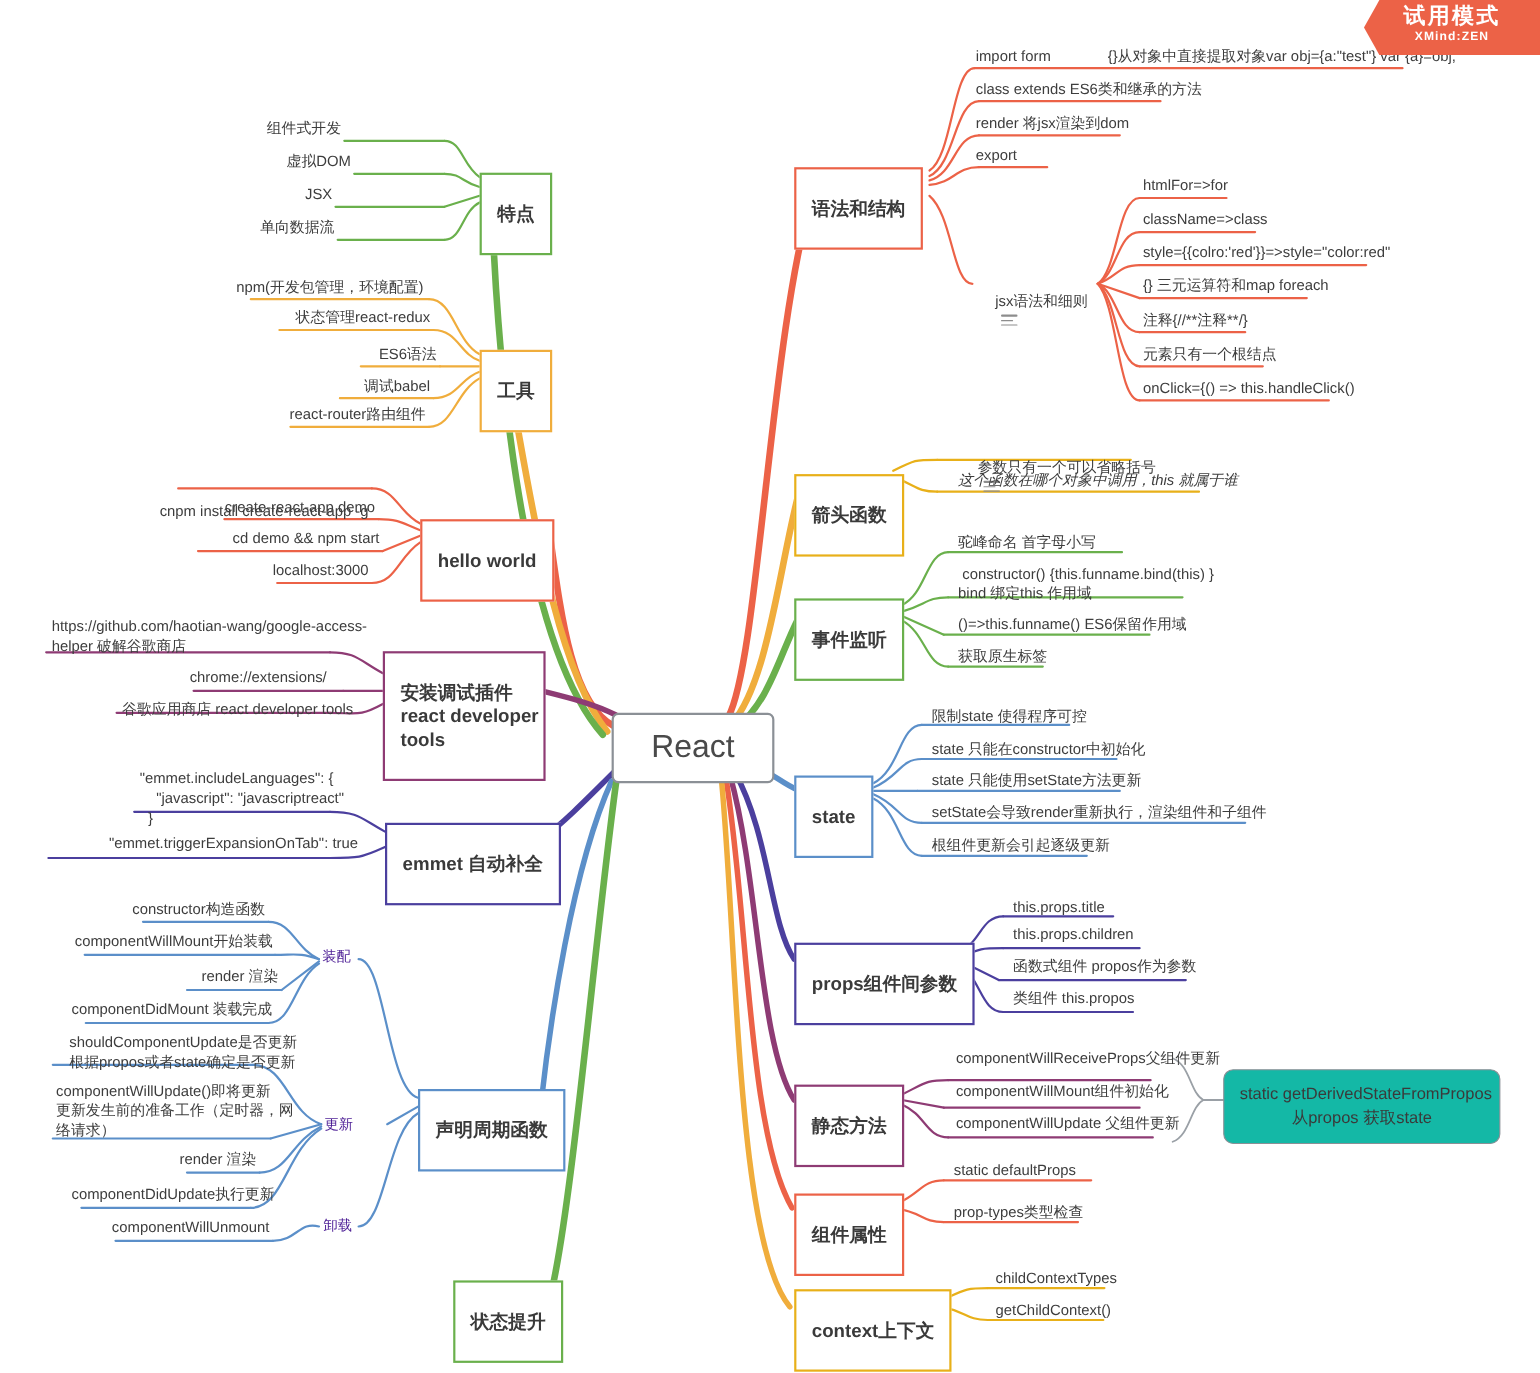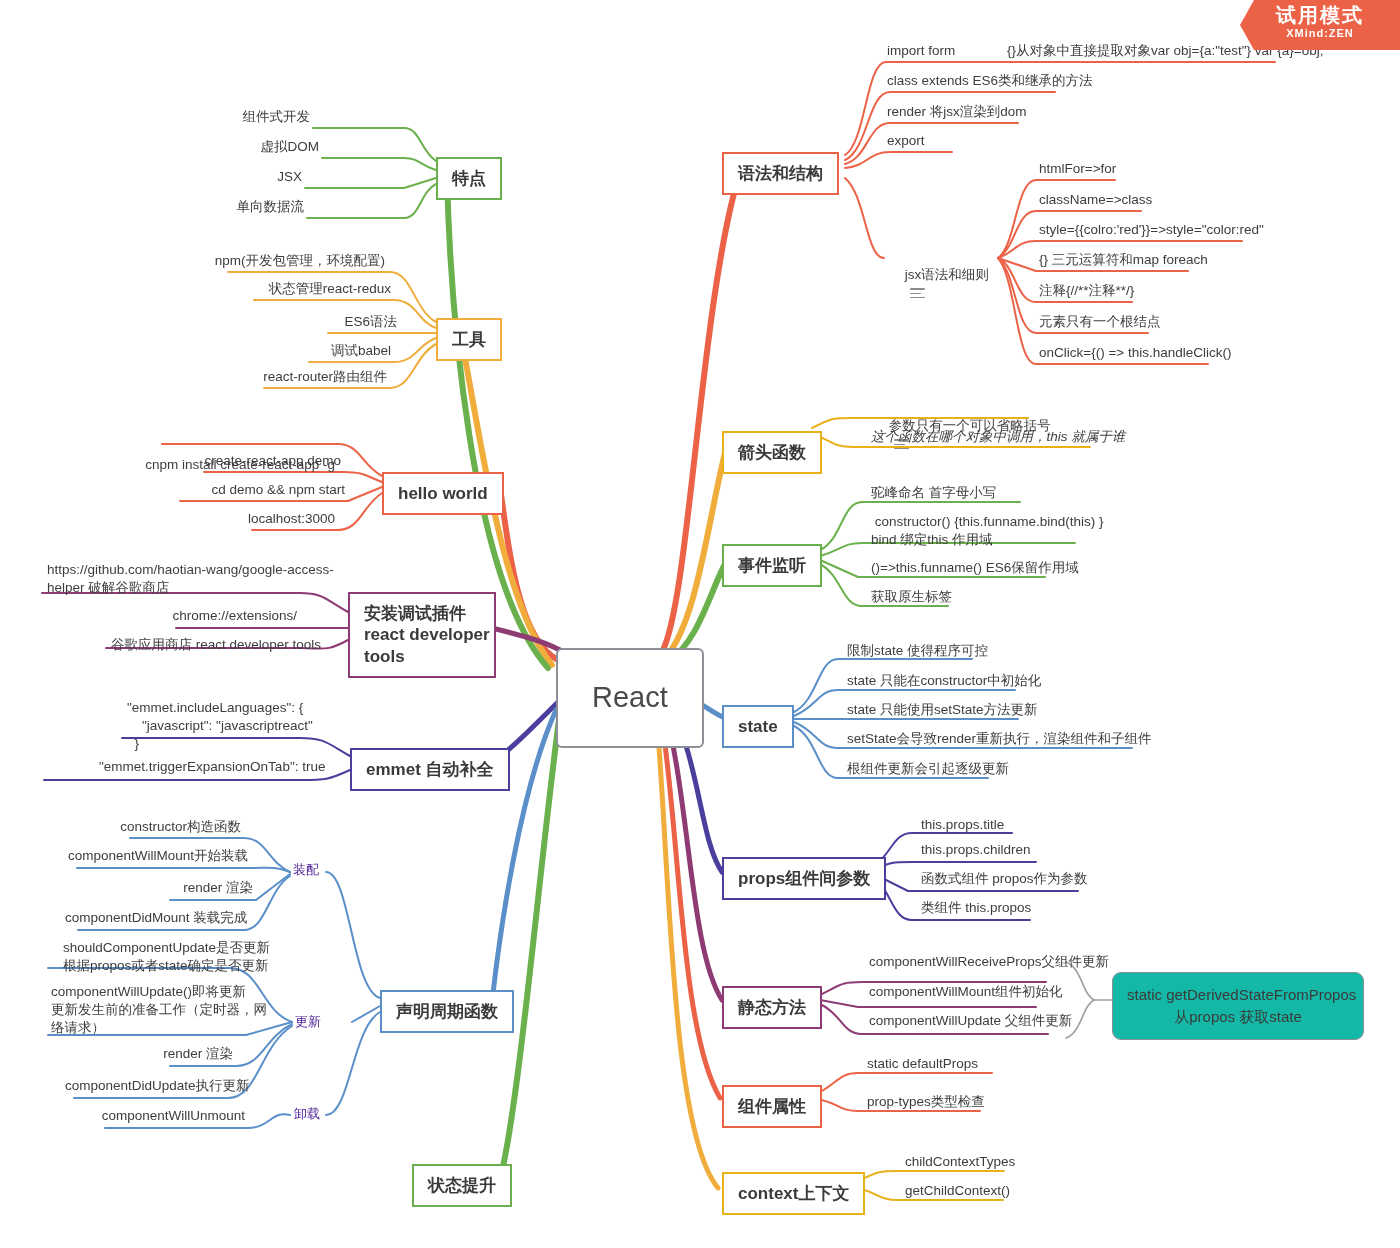--- a/index.html
+++ b/index.html
@@ -6,28 +6,28 @@
   body{width:1400px;height:1248px;position:relative;overflow:hidden;
        font-family:"Liberation Sans","DejaVu Sans",sans-serif;color:#3b3b3b;}
   #stage{position:absolute;left:0;top:0;width:1400px;height:1248px;}
   svg.links{position:absolute;left:0;top:0;width:1400px;height:1248px;pointer-events:none;}
 
   .node{position:absolute;box-sizing:border-box;white-space:pre;}
 
   
   .central{
     border:2px solid #8b9096;border-radius:6px;background:#fff;
-    font-size:29px;color:#4a4a4a;padding:32px 34px;line-height:1.1;
+    font-size:29px;color:#4a4a4a;padding:14px 34px;line-height:1.1;
   }
 
   
   .main{
     border:2px solid #888;border-radius:0;background:#fff;
     font-size:17px;font-weight:bold;color:#3a3a3a;
-    padding:9px 14px;line-height:1.25;text-align:center;
+    padding:25px 14px;line-height:1.25;text-align:center;
   }
   .main.left{text-align:left;}
 
   
   .leaf{
     font-size:13.5px;color:#3d3d3d;line-height:1.35;
     padding:1px 3px 3px 3px;
   }
   .leaf.r{text-align:left;}
   .leaf.l{text-align:right;}

